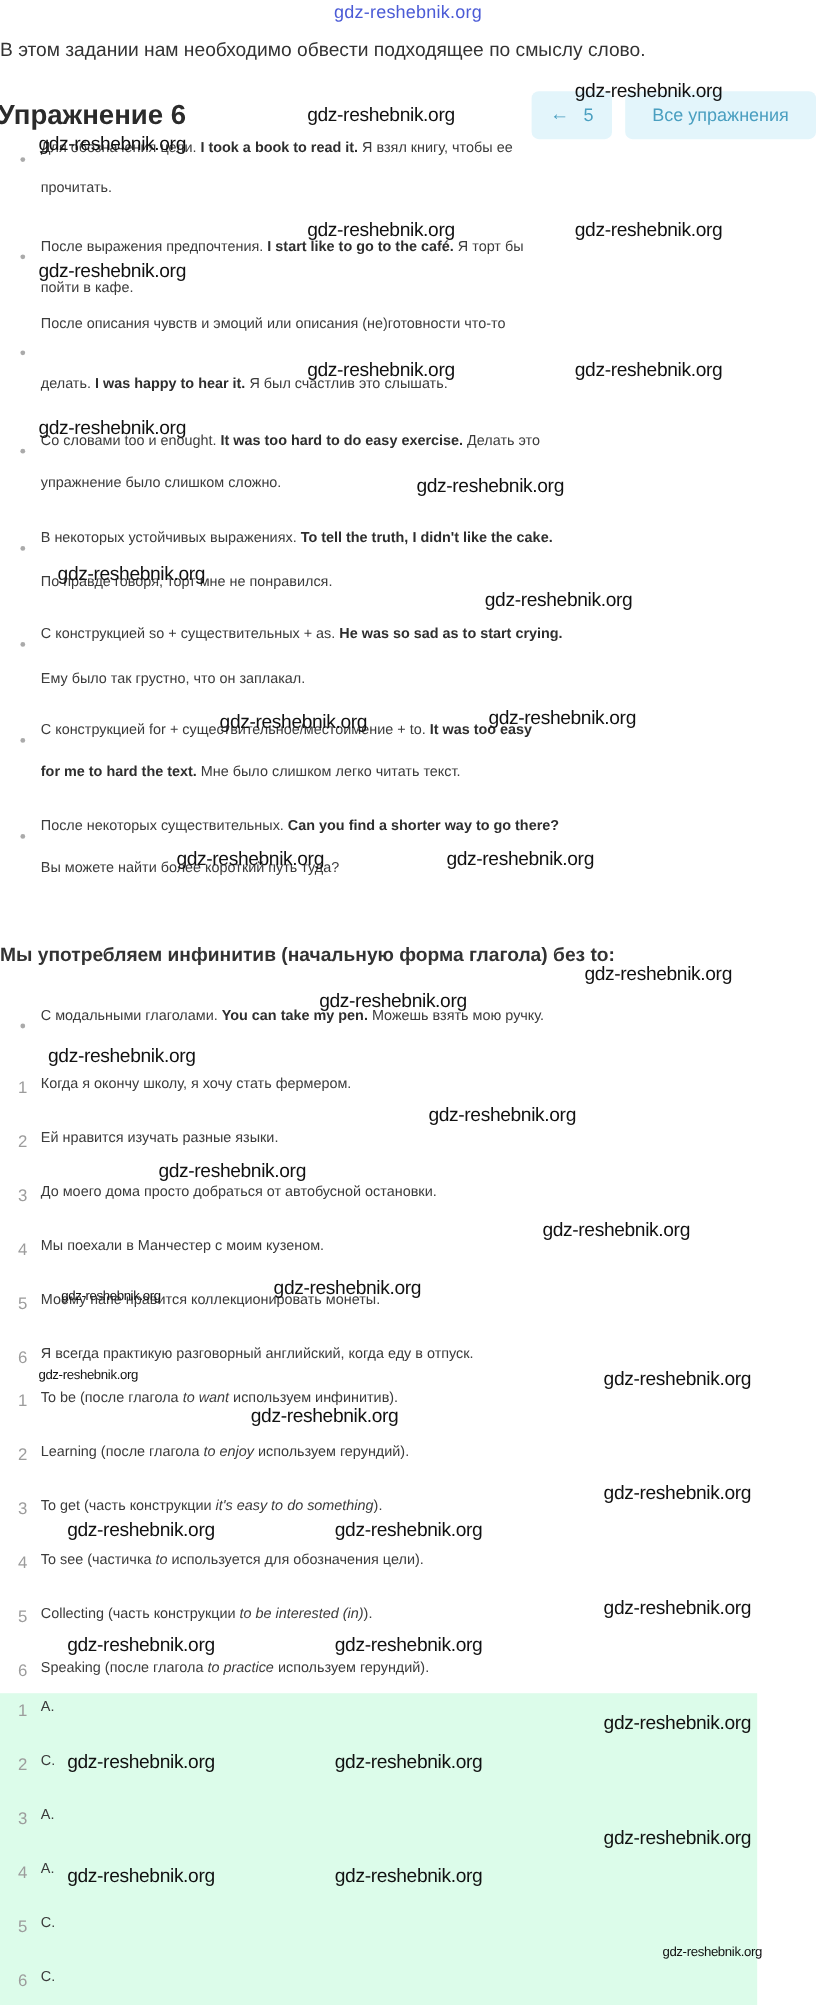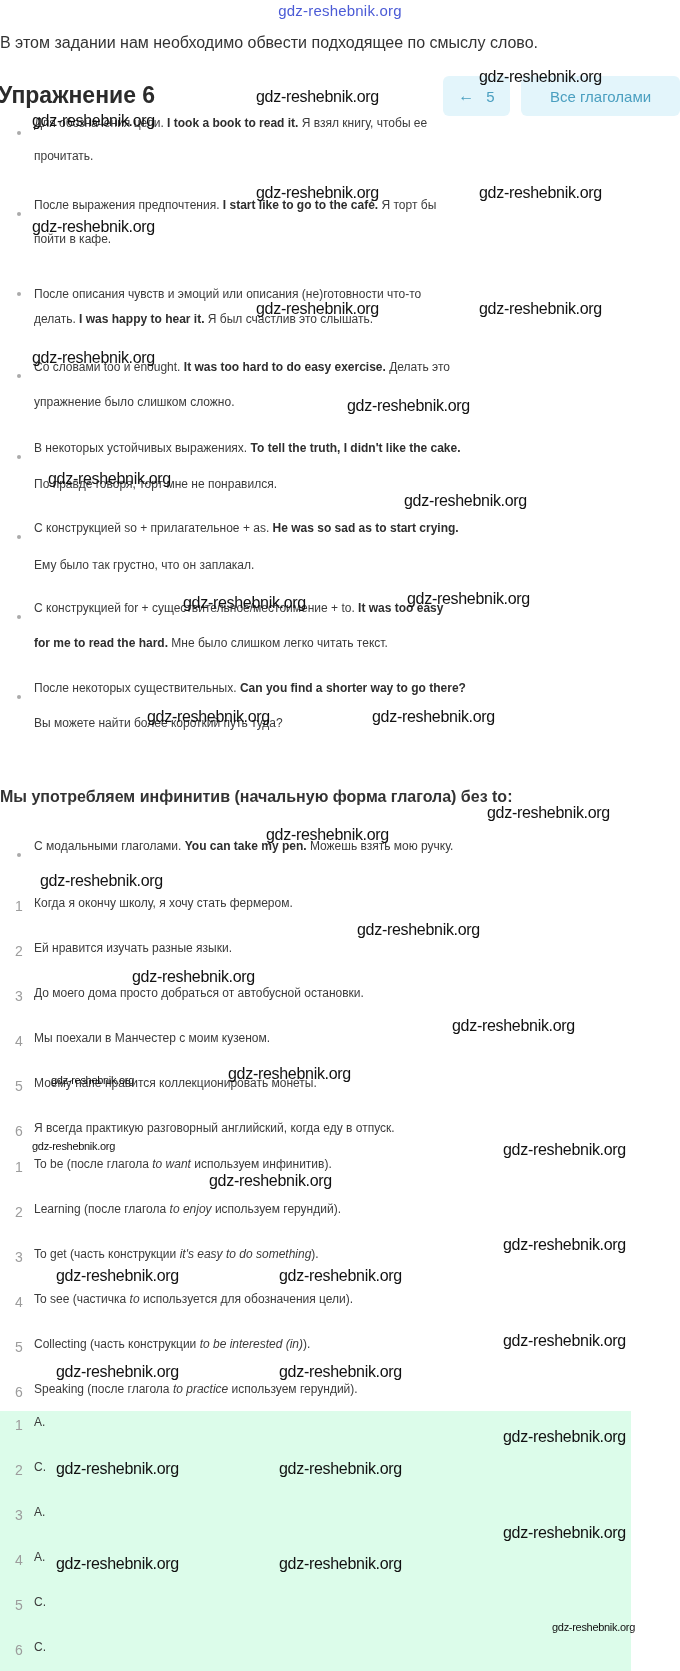--- a/index.html
+++ b/index.html
@@ -26,21 +26,21 @@
 <body>
 
 <div class="abs site-watermark-top">gdz-reshebnik.org</div>
 <div class="abs intro">В этом задании нам необходимо обвести подходящее по смыслу слово.</div>
 
 <h1 class="abs ex-title">Упражнение 6</h1>
 <div class="nav-btn nav-prev">
   <span class="arrow-icon">←</span>
   <span>5</span>
 </div>
-<div class="nav-btn nav-all">Все глаголами</div>
+<div class="nav-btn nav-all">Все упражнения</div>
 
 <div>
 
   <div>
     <span class="bullet" style="top:131px"></span>
     <div class="abs line" style="left:34px;top:116px">
       <span>Для обозначения цели. </span><b>I took a book to read it.</b><span> Я взял книгу, чтобы ее</span>
     </div>
     <div class="abs line" style="left:34px;top:149px">прочитать.</div>
   </div>
@@ -48,21 +48,21 @@
   <div>
     <span class="bullet" style="top:212px"></span>
     <div class="abs line" style="left:34px;top:198px">
       <span>После выражения предпочтения. </span><b>I start like to go to the café.</b><span> Я торт бы</span>
     </div>
     <div class="abs line" style="left:34px;top:232px">пойти в кафе.</div>
   </div>
 
   <div>
     <span class="bullet" style="top:292px"></span>
-    <div class="abs line" style="left:34px;top:287px">После описания чувств и эмоций или описания (не)готовности что-то</div>
+    <div class="abs line" style="left:34px;top:262px">После описания чувств и эмоций или описания (не)готовности что-то</div>
     <div class="abs line" style="left:34px;top:312px">
       <span>делать. </span><b>I was happy to hear it.</b><span> Я был счастлив это слышать.</span>
     </div>
   </div>
 
   <div>
     <span class="bullet" style="top:374px"></span>
     <div class="abs line" style="left:34px;top:360px">
       <span>Со словами too и enought. </span><b>It was too hard to do easy exercise.</b><span> Делать это</span>
     </div>
@@ -73,32 +73,32 @@
     <span class="bullet" style="top:455px"></span>
     <div class="abs line" style="left:34px;top:441px">
       <span>В некоторых устойчивых выражениях. </span><b>To tell the truth, I didn't like the cake.</b>
     </div>
     <div class="abs line" style="left:34px;top:477px">По правде говоря, торт мне не понравился.</div>
   </div>
 
   <div>
     <span class="bullet" style="top:535px"></span>
     <div class="abs line" style="left:34px;top:521px">
-      <span>С конструкцией so + прилагательное + as. </span><b>He was so sad as to start crying.</b>
+      <span>С конструкцией so + существительных + as. </span><b>He was so sad as to start crying.</b>
     </div>
     <div class="abs line" style="left:34px;top:558px">Ему было так грустно, что он заплакал.</div>
   </div>
 
   <div>
     <span class="bullet" style="top:615px"></span>
     <div class="abs line" style="left:34px;top:601px">
       <span>С конструкцией for + существительное/местоимение + to. </span><b>It was too easy</b>
     </div>
     <div class="abs line" style="left:34px;top:636px">
-      <b>for me to read the hard.</b><span> Мне было слишком легко читать текст.</span>
+      <b>for me to hard the text.</b><span> Мне было слишком легко читать текст.</span>
     </div>
   </div>
 
   <div>
     <span class="bullet" style="top:695px"></span>
     <div class="abs line" style="left:34px;top:681px">
       <span>После некоторых существительных. </span><b>Can you find a shorter way to go there?</b>
     </div>
     <div class="abs line" style="left:34px;top:716px">Вы можете найти более короткий путь туда?</div>
   </div>

